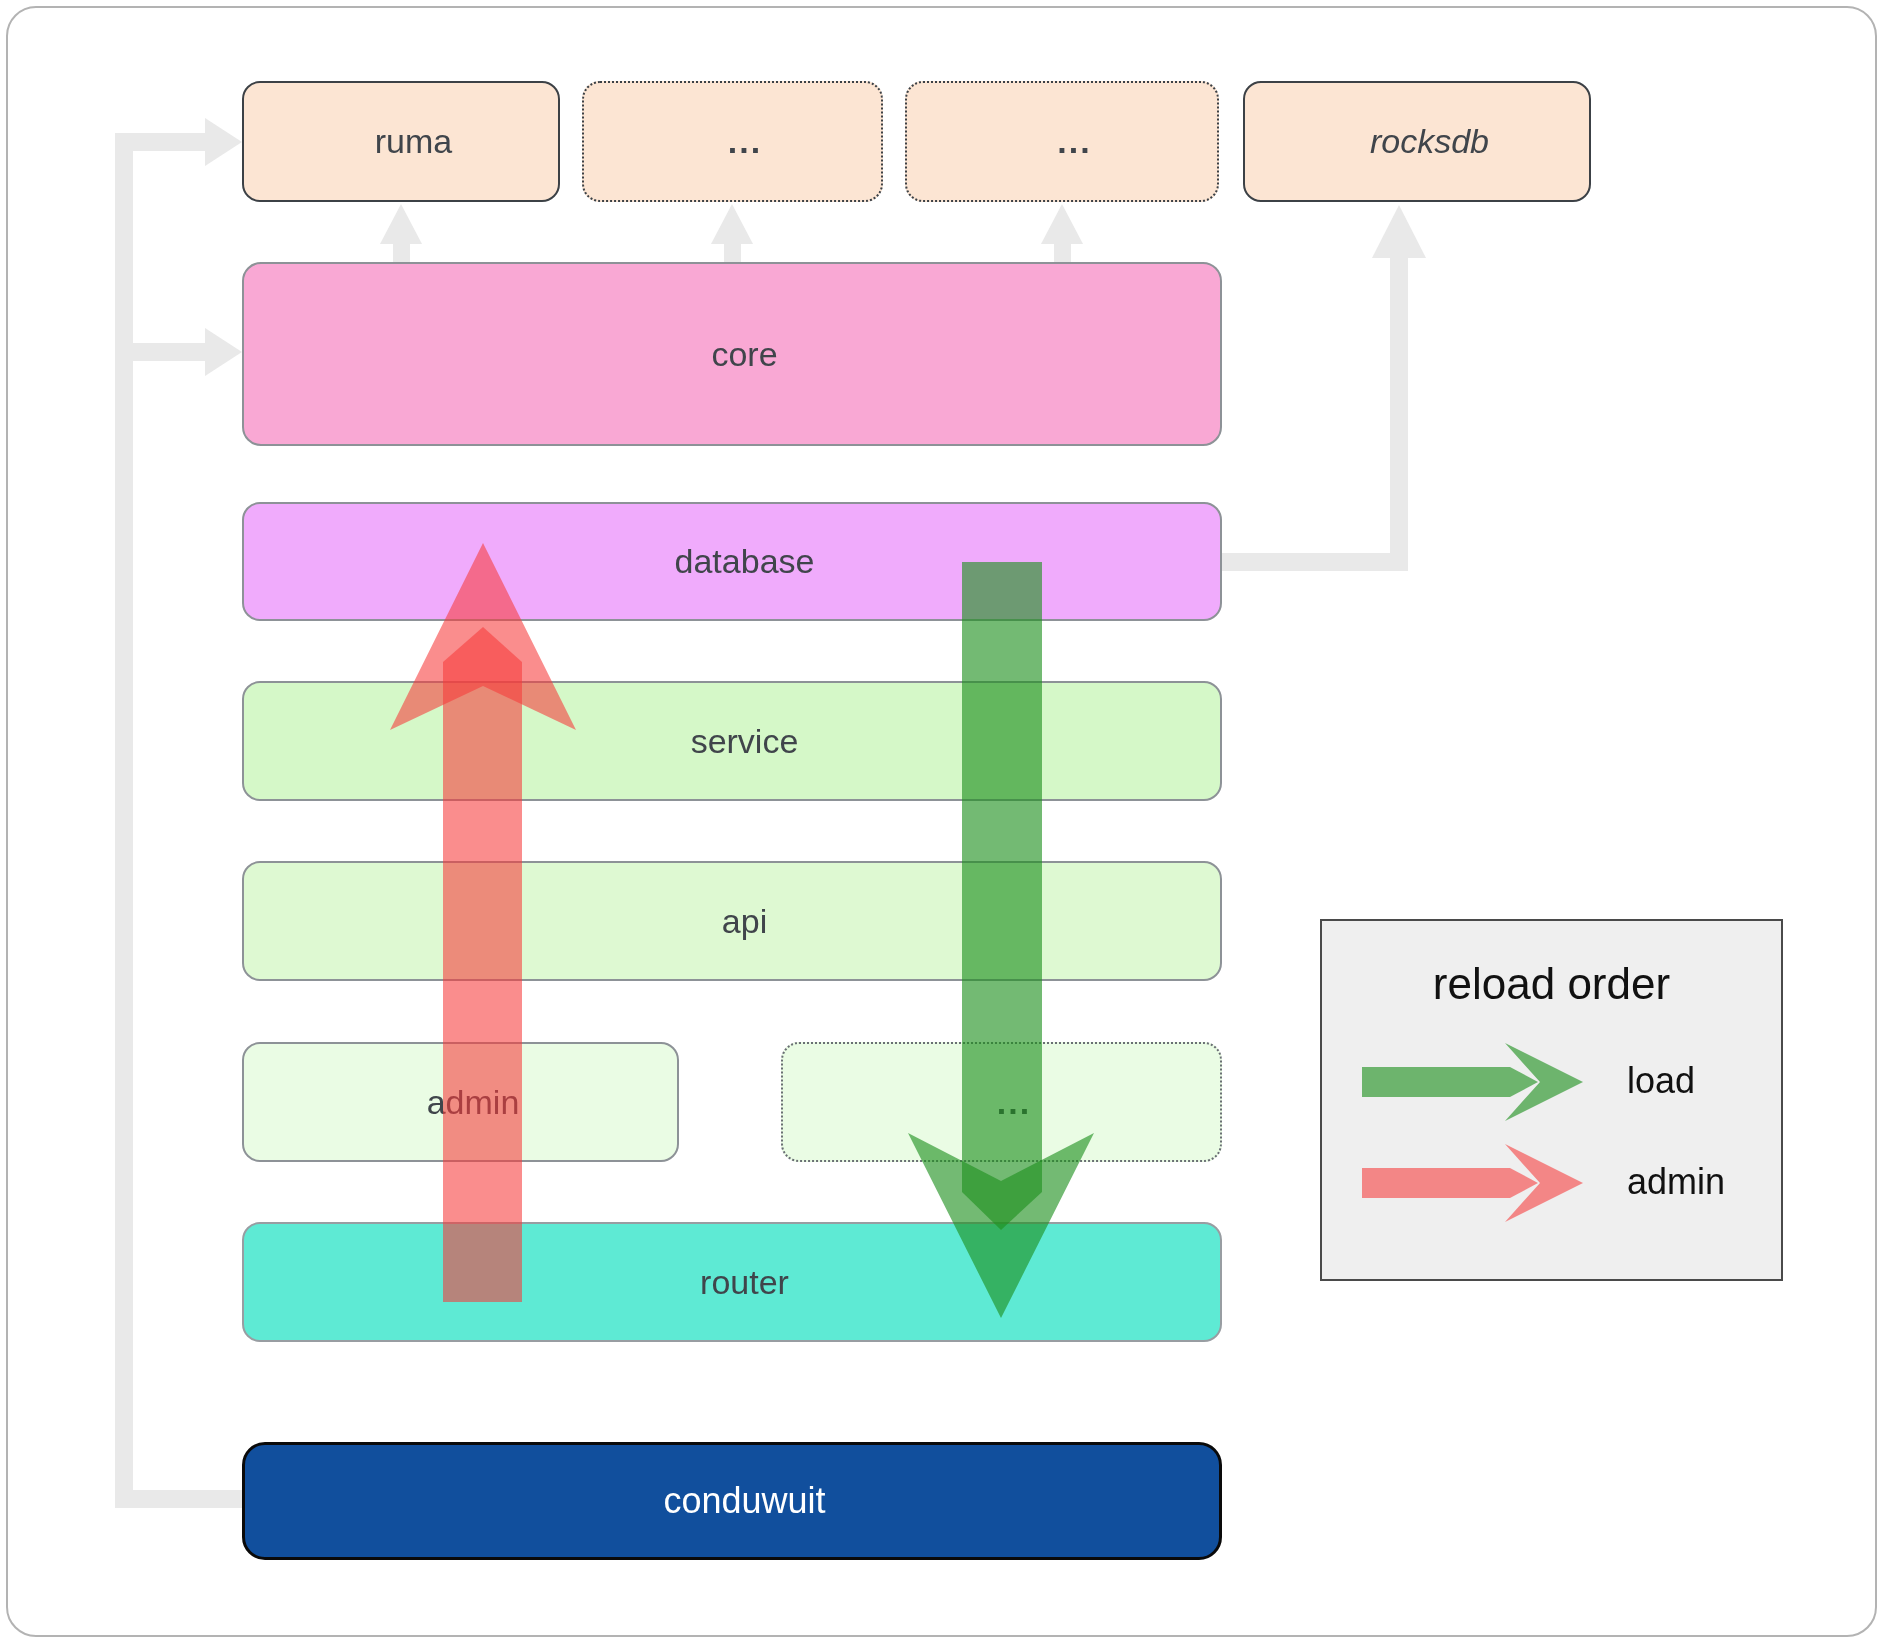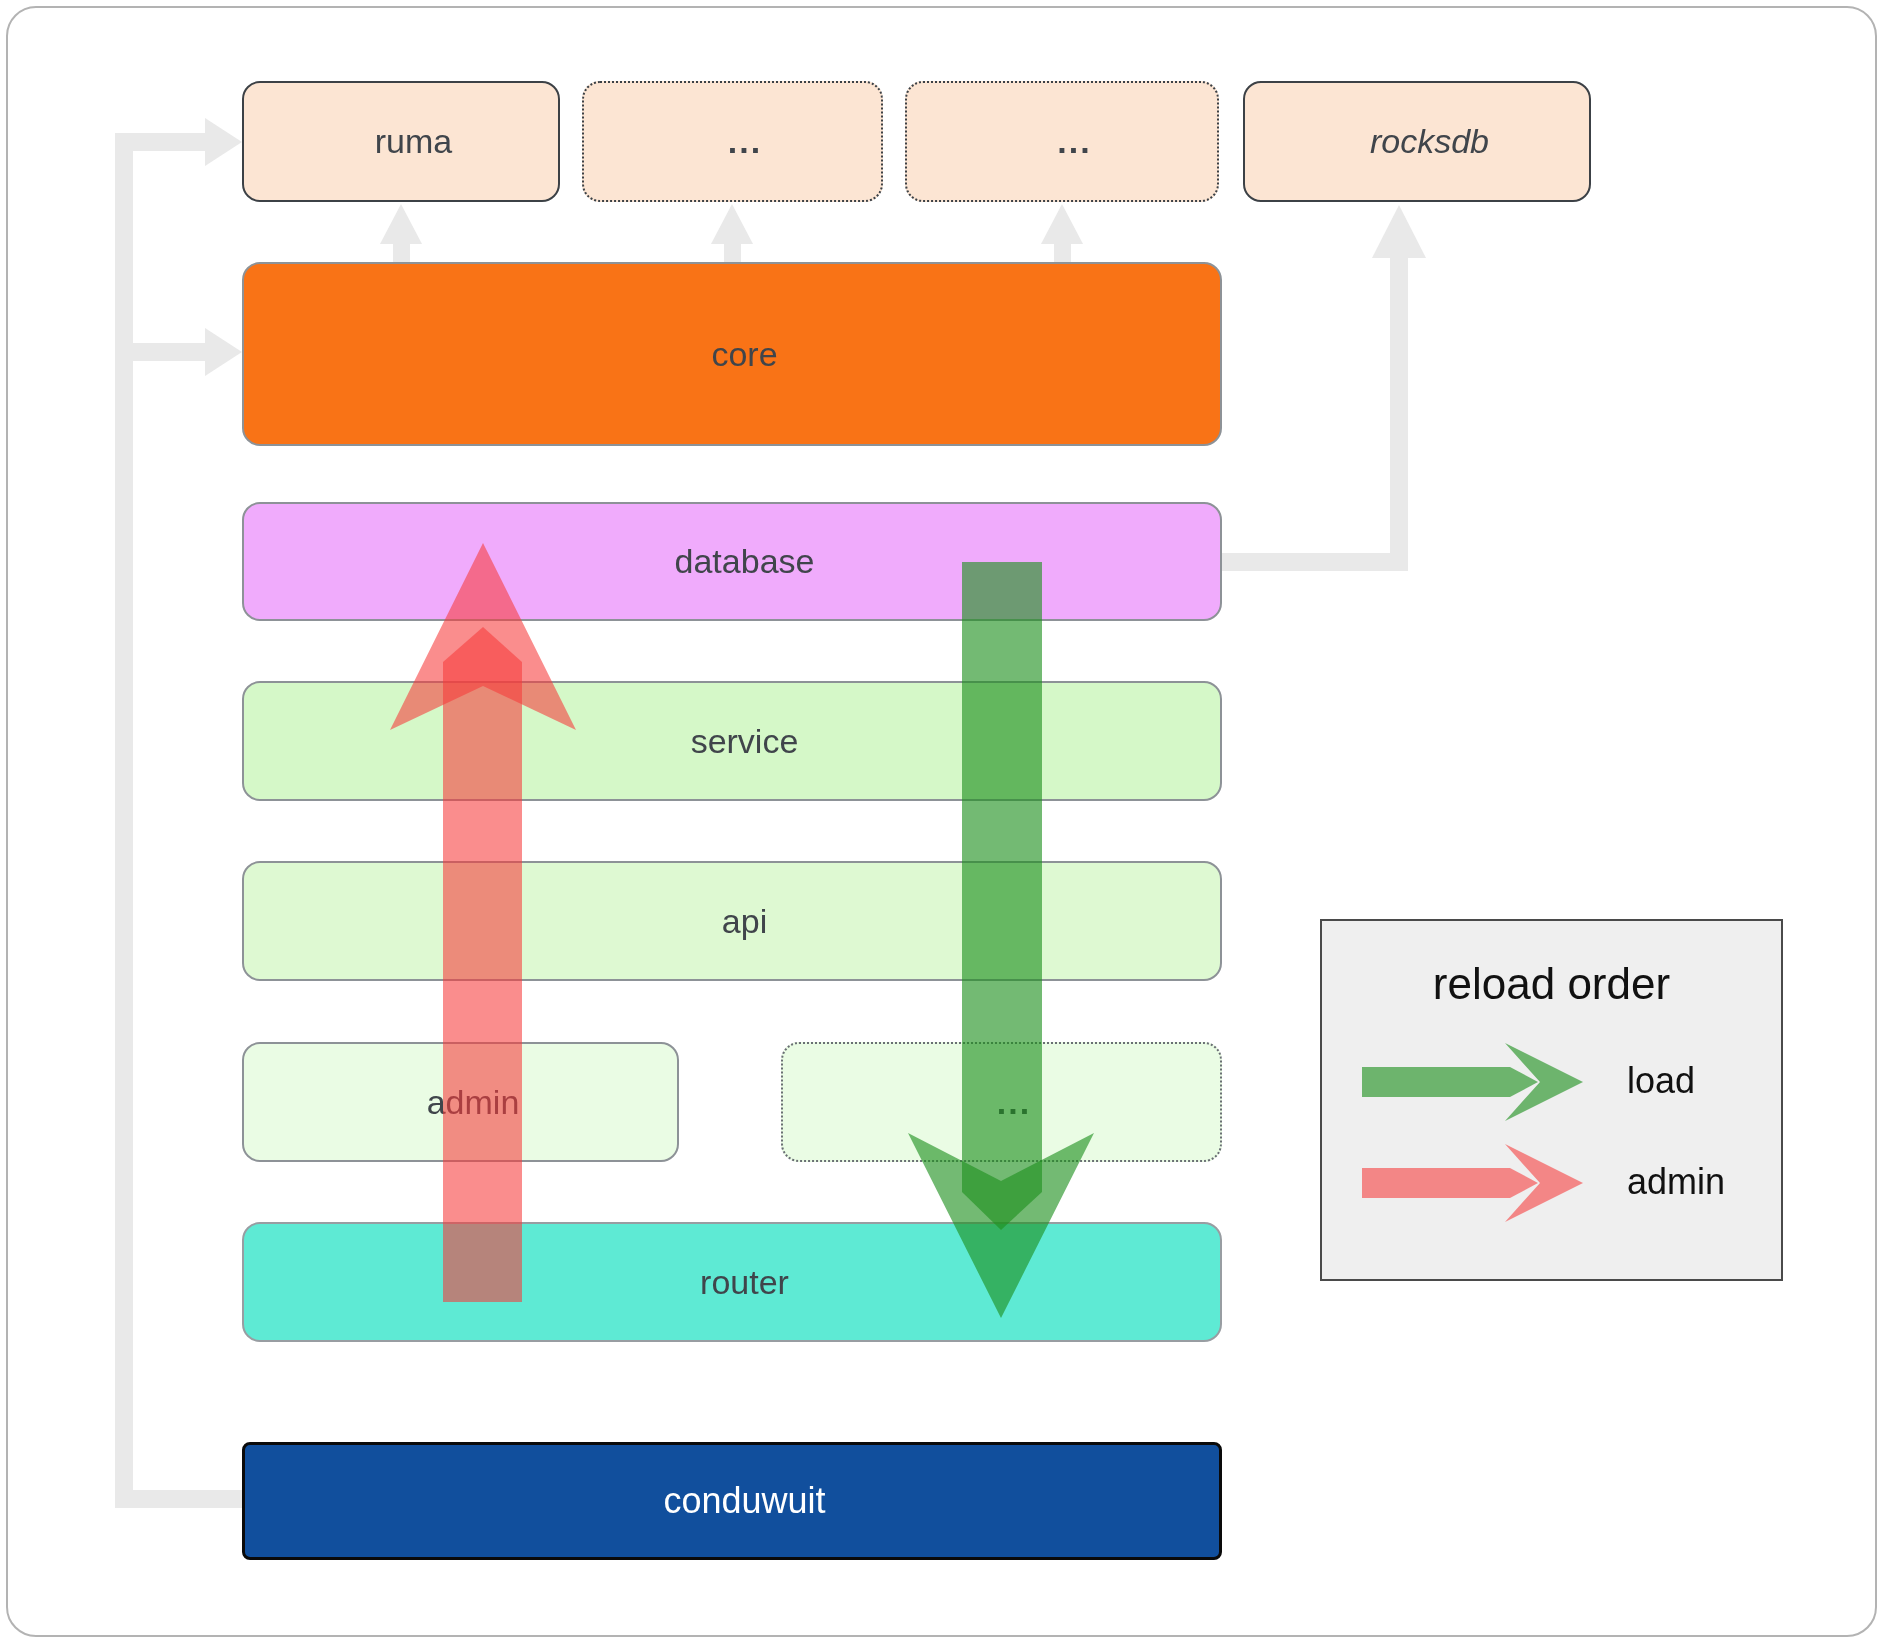--- a/index.html
+++ b/index.html
@@ -15,28 +15,28 @@
   .gray{fill:#e9e9e9;}
   .node{
     position:absolute;display:flex;align-items:center;justify-content:center;
     font-size:34px;color:#40454b;border-radius:18px;box-sizing:border-box;padding-left:25px;
   }
   .solid-dark{border:2px solid #3c4146;}
   .dotted-dark{border:2px dotted #3c4146;}
   .solid-gray{border:2px solid #8d9297;}
   .peach{background:#fce5d3;}
   .dots-label{font-weight:700;letter-spacing:2px;}
-  .node-core{background:#f97316;}
+  .node-core{background:#f9a8d4;border-radius:19px;}
   .node-database{background:#f0abfc;}
   .node-service{background:#d5f8c8;}
   .node-api{background:#def9d2;text-align:right;}
   .node-admin{background:#eafce4;}
   .node-router{background:#5eead4;border:2px solid #989da2;}
   .node-conduwuit{
-    background:#114f9d;border:3px solid #0a0a0a;border-radius:8px;
+    background:#114f9d;border:3px solid #0a0a0a;border-radius:23px;
     color:#ffffff;font-size:36px;font-weight:500;
   }
   .legend{
     position:absolute;left:1320px;top:919px;width:463px;height:362px;
     background:#efefef;border:2px solid #4a4a4a;box-sizing:border-box;
   }
   .legend-title{
     position:absolute;left:0;top:38px;width:100%;text-align:center;
     font-size:44px;color:#111111;
   }

